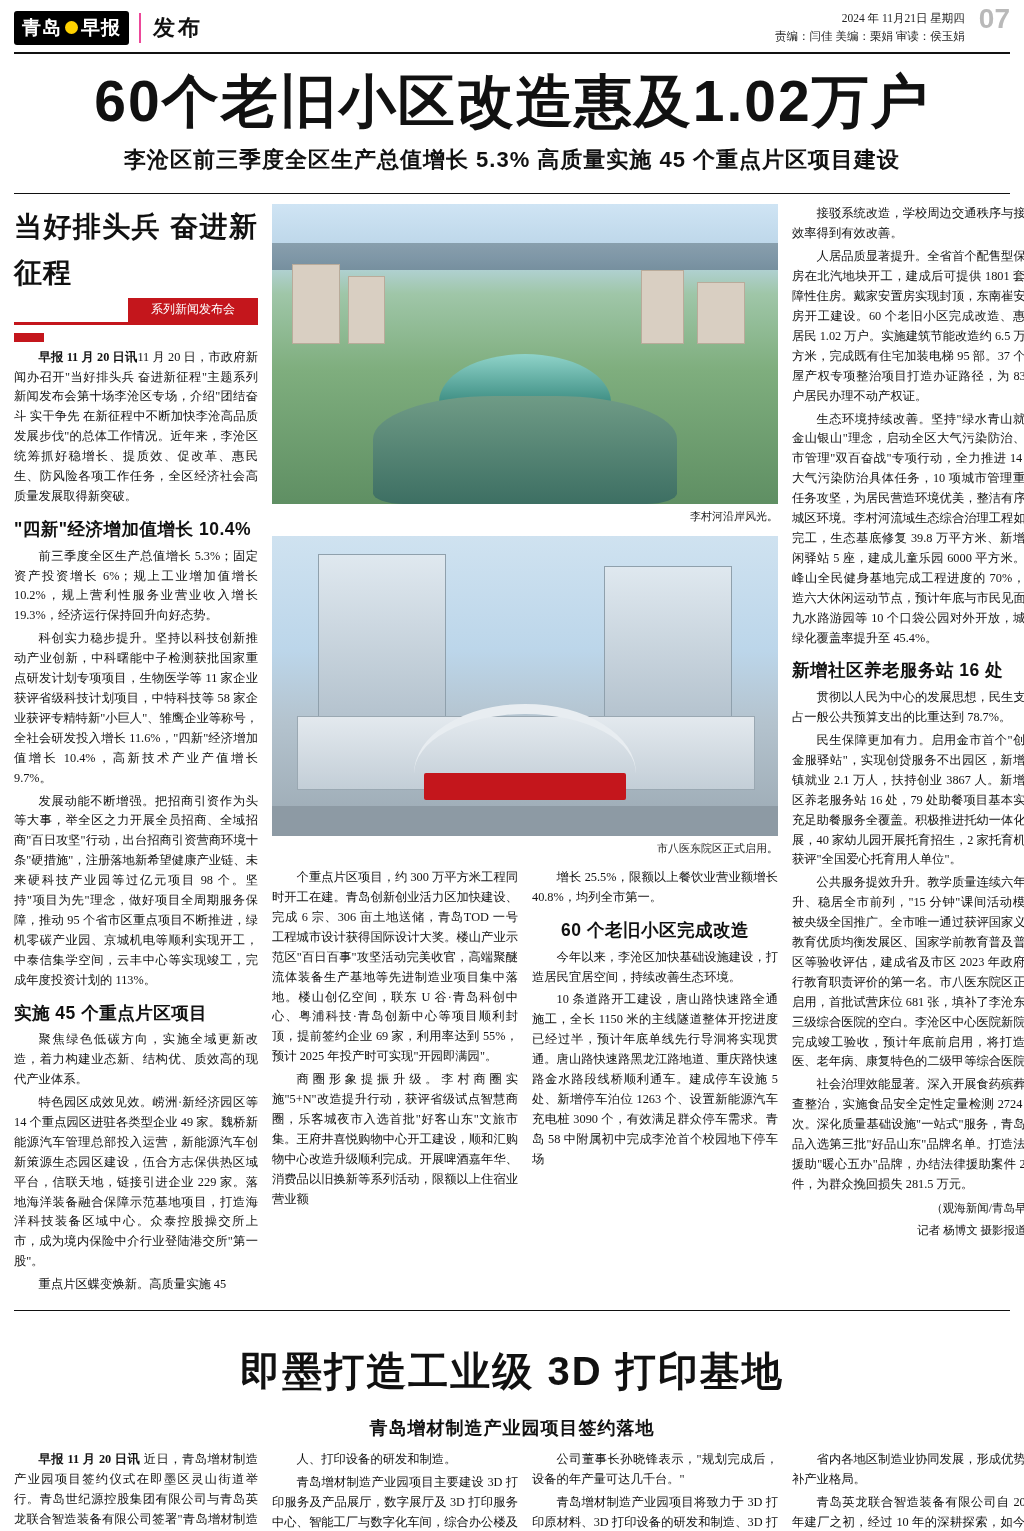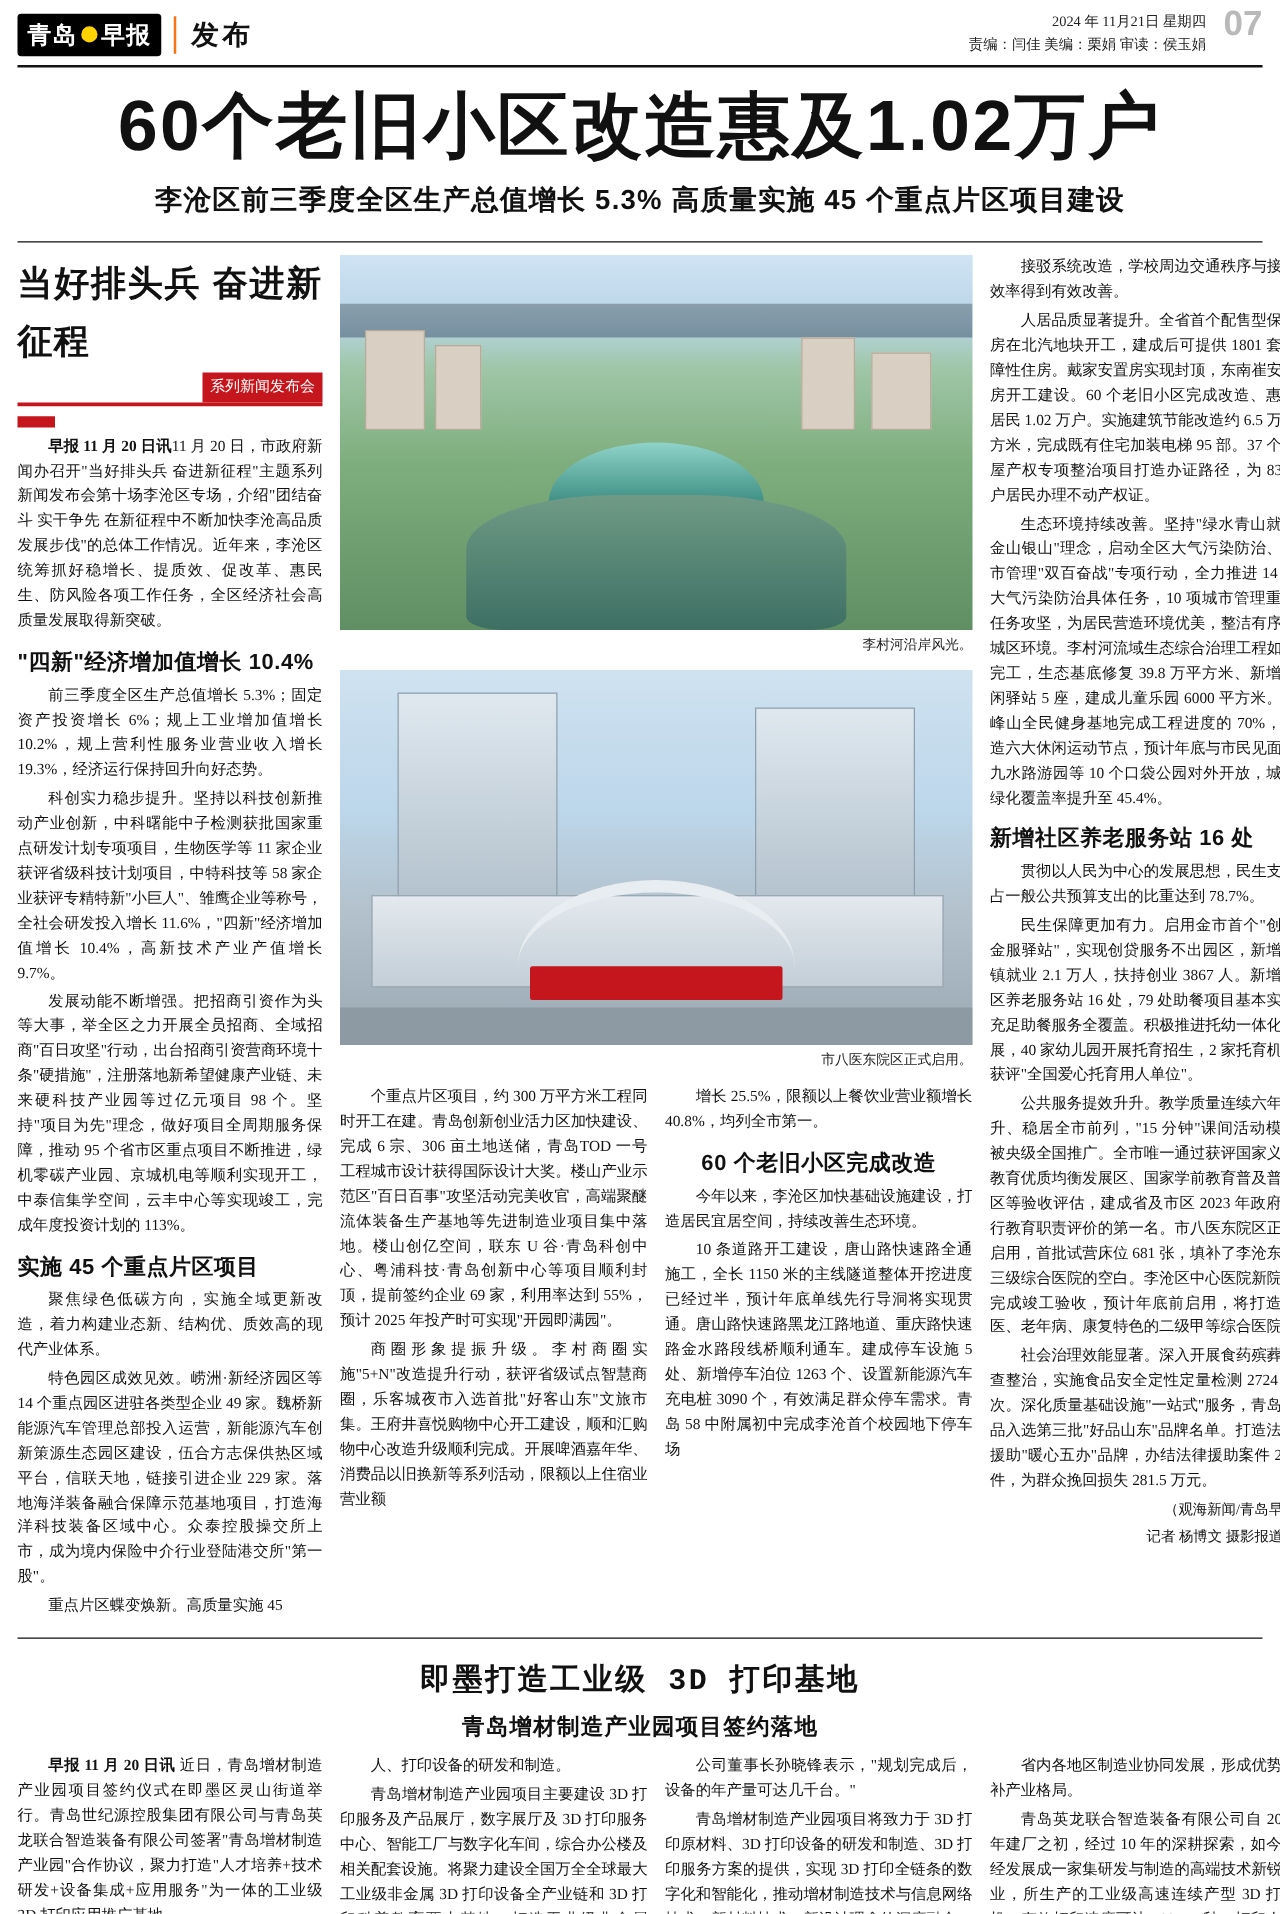--- a/index.html
+++ b/index.html
@@ -22,21 +22,21 @@
     background:#000000;color:#fff;font-family:"Liberation Sans",sans-serif;
     font-weight:bold;font-size:19px;padding:4px 8px;border-radius:3px;
     letter-spacing:1px;display:flex;align-items:center;gap:2px;
   }
   .logo .sun{
     display:inline-block;width:13px;height:13px;border-radius:50%;
     background:#ffd200;margin:0 1px;
   }
   .mast-pub{
     font-family:"Liberation Sans",sans-serif;font-size:22px;font-weight:bold;
-    border-left:2px solid #f97316;padding-left:12px;letter-spacing:3px;
+    border-left:2px solid #ec4899;padding-left:12px;letter-spacing:3px;
   }
   .mast-right{display:flex;align-items:flex-start;gap:14px;}
   .mast-meta{text-align:right;font-size:11.5px;line-height:1.55;color:#222;}
   .pageno{
     font-family:"Liberation Sans",sans-serif;font-size:28px;font-weight:bold;
     color:#b9b9b9;line-height:0.9;margin-top:-4px;
   }
   .rule-top{height:2px;background:#111;margin:0 14px;}
 
   
@@ -63,21 +63,21 @@
   .col p{margin:0 0 3px 0;text-indent:2em;}
 
   
   .series-badge{margin-bottom:8px;}
   .series-title{
     font-family:"Liberation Sans",sans-serif;font-weight:bold;font-size:28px;
     letter-spacing:1px;color:#111;
   }
   .series-sub{
     display:inline-block;background:#c4161c;color:#fff;font-size:12px;
-    font-family:"Liberation Sans",sans-serif;padding:2px 6px;float:right;
+    font-family:"Liberation Sans",sans-serif;padding:2px 23px;float:right;
     margin-top:3px;
   }
   .series-line{clear:both;height:3px;background:#c4161c;margin-top:6px;width:100%;}
   .redbar{width:30px;height:9px;background:#c4161c;margin:6px 0 6px 0;}
   .sec-h{
     font-family:"Liberation Sans",sans-serif;font-weight:bold;font-size:17.5px;
     margin:11px 0 6px 0;line-height:1.3;letter-spacing:0.5px;
   }
   .sec-h.center{text-align:center;}
 
@@ -116,22 +116,22 @@
     border-top:10px solid #e8edf1;border-radius:50%/100% 100% 0 0;}
   .photo-hosp .sign{position:absolute;left:30%;top:79%;width:40%;height:9%;
     background:#c4161c;border-radius:2px;}
   .photo-hosp .ground{position:absolute;left:0;bottom:0;width:100%;height:10%;
     background:#8d9aa4;}
 
   
   .mid-rule{height:1px;background:#111;margin:12px 14px 0;}
   .mid-head{text-align:center;padding:16px 14px 2px;}
   .mid-head h2{
-    font-family:Liberation Mono, monospace;font-size:24px;font-weight:bold;
-    margin:0;letter-spacing:2px;
+    font-family:Liberation Sans, sans-serif;font-size:40px;font-weight:bold;
+    margin:17px;letter-spacing:2px;
   }
   .mid-head .sub{
     font-family:"Liberation Sans",sans-serif;font-size:18px;font-weight:bold;
     margin-top:10px;letter-spacing:1px;
   }
   .bottom-grid{
     display:grid;grid-template-columns:244px 246px 246px 246px;column-gap:14px;
     padding:8px 14px 0 14px;box-sizing:border-box;
   }
   .sign-line{font-size:11.5px;text-align:right;margin-top:4px;}

